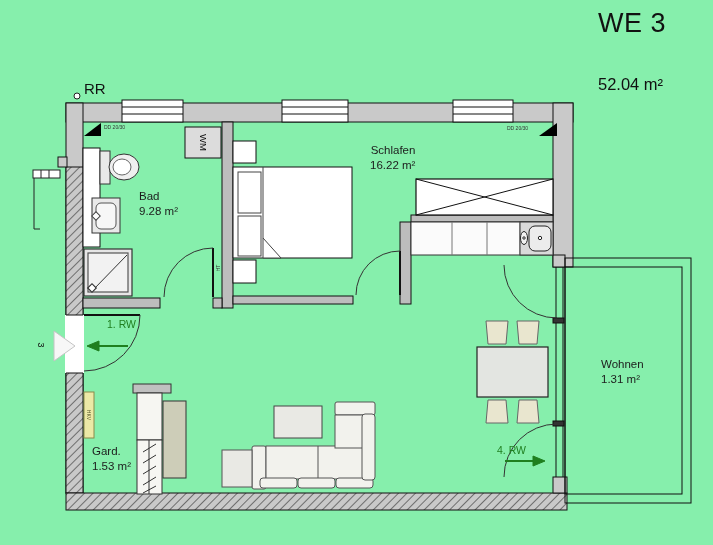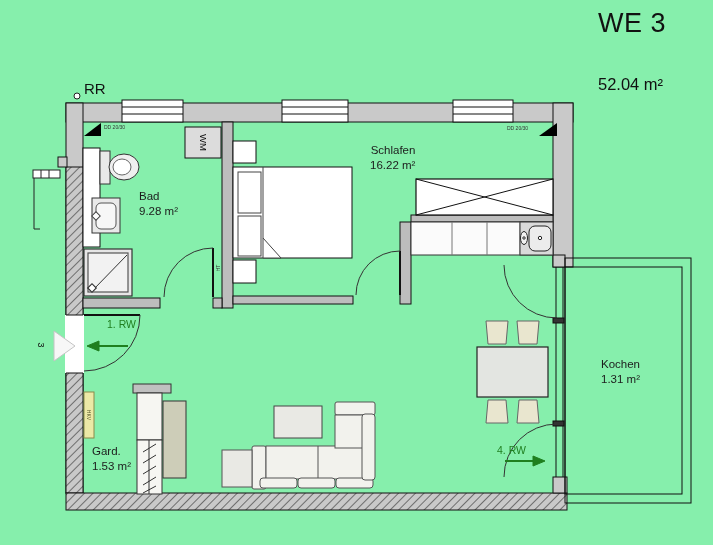--- a/index.html
+++ b/index.html
@@ -227,21 +227,21 @@
 
   <div class="room-label lbl" style="left:139px;top:189px;">
     <div>Bad</div>
     <div>9.28 m²</div>
   </div>
   <div class="room-label lbl" style="left:370px;top:143px;text-align:right;">
     <div>Schlafen</div>
     <div>16.22 m²</div>
   </div>
   <div class="room-label lbl" style="left:601px;top:357px;">
-    <div>Kochen</div>
+    <div>Wohnen</div>
     <div>1.31 m²</div>
   </div>
   <div class="room-label lbl" style="left:92px;top:444px;">
     <div>Gard.</div>
     <div>1.53 m²</div>
   </div>
 
   <div class="lbl rw" style="left:100px;top:318px;margin-left:7px;">1. RW</div>
   <div class="lbl rw" style="left:497px;top:444px;">4. RW</div>
 

